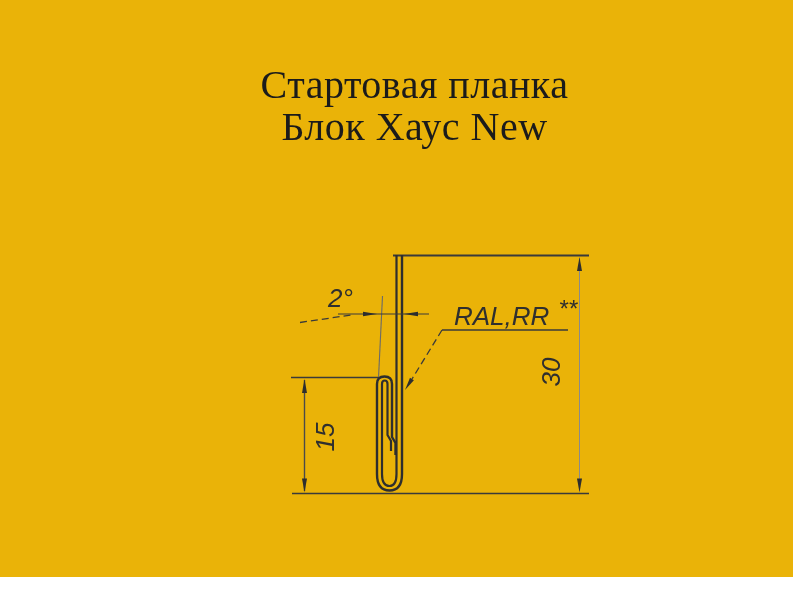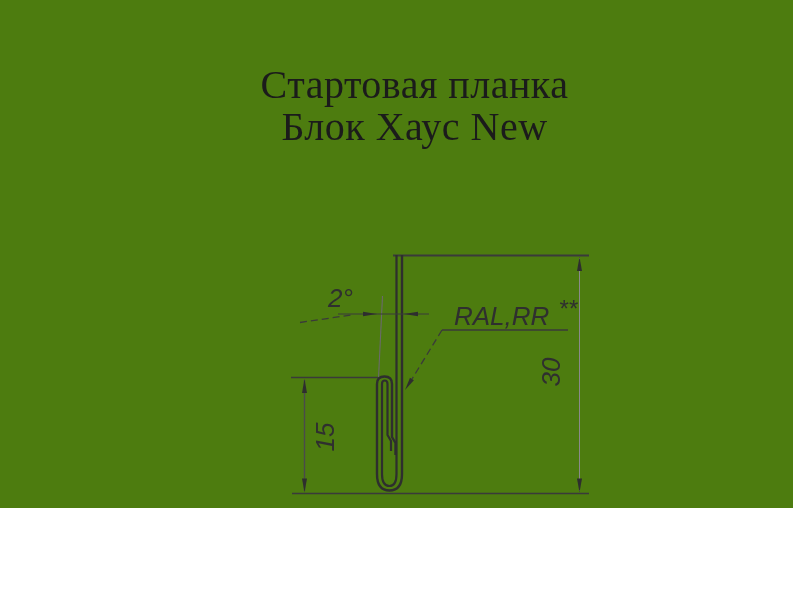--- a/index.html
+++ b/index.html
@@ -1,20 +1,20 @@
 <!DOCTYPE html>
 <html><head>
 <meta charset="utf-8">
 <style>
   html, body { margin: 0; padding: 0; background: #ffffff; }
   .page {
     position: relative;
     width: 793px;
-    height: 508px;
-    background: #4d7c0f;
+    height: 577px;
+    background: #eab308;
     overflow: hidden;
     font-family: "Liberation Sans", sans-serif;
   }
   .title {
     position: absolute;
     left: 18px;
     top: 64px;
     width: 793px;
     text-align: center;
     font-family: "Liberation Serif", serif;

